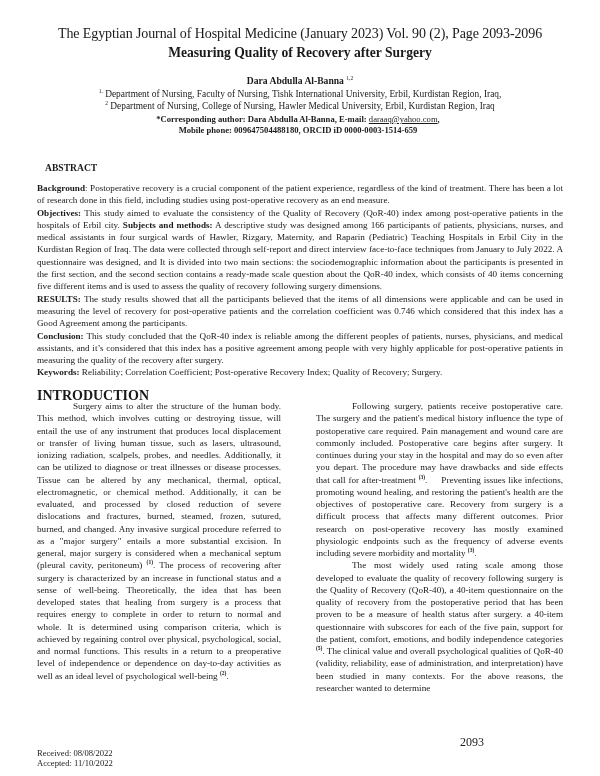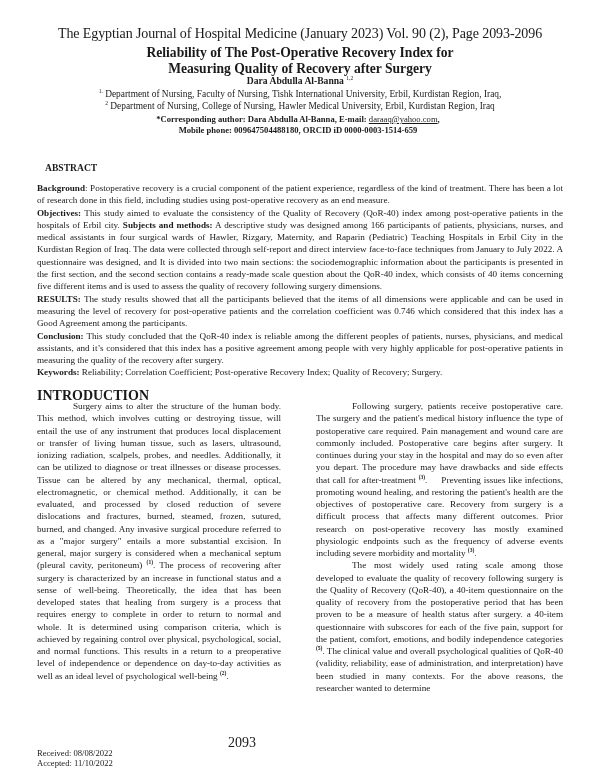--- a/index.html
+++ b/index.html
@@ -40,33 +40,32 @@
     position: absolute; top: 388px; left: 37px; font-size: 14px; font-weight: bold;
   }
   .col {
     position: absolute; font-size: 9.15px; line-height: 12.25px; text-align: justify;
   }
   .col p { margin: 0; text-indent: 36px; }
   .col sup { font-size: 5.5px; font-weight: bold; line-height: 0; }
   .col-left { top: 400px; left: 37px; width: 244px; }
   .col-right { top: 400px; left: 316px; width: 247px; }
   .page-number {
-    position: absolute; top: 735px; left: 0; width: 484px; text-align: center; font-size: 14px;
+    position: absolute; top: 735px; left: 0; width: 484px; text-align: right; font-size: 12px;
   }
   .dates {
     position: absolute; top: 748px; left: 37px; font-size: 8.6px; line-height: 10.4px;
   }
 </style>
 </head>
 <body>
 
 <div class="journal-header">The Egyptian Journal of Hospital Medicine (January 2023) Vol. 90 (2), Page 2093-2096</div>
 
 <div class="title">
-  <div>Reliability of The Post-Operative Recovery Index for</div>
   <div>Measuring Quality of Recovery after Surgery</div>
 </div>
 
 <div class="author">
   <span>Dara Abdulla Al-Banna</span>
   <sup>1,2</sup>
 </div>
 
 <div class="affil" style="top:88px;">
   <sup>1.</sup>

